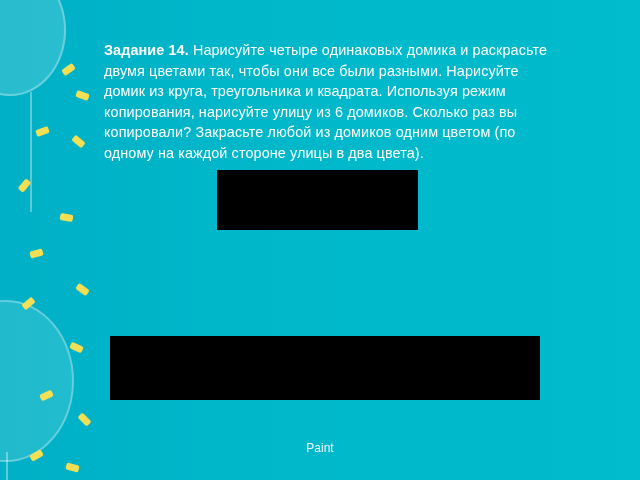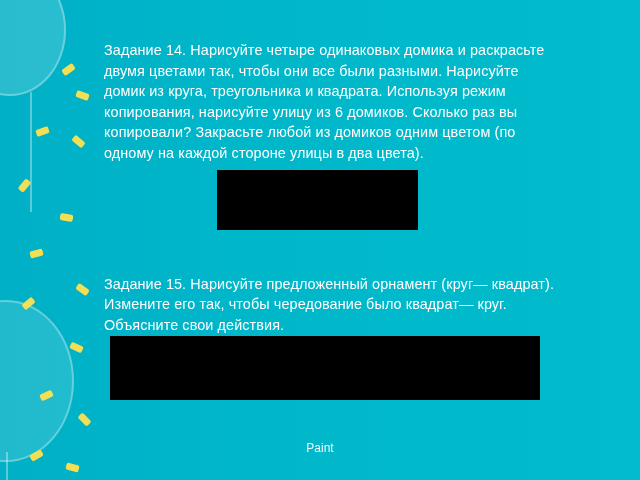--- a/index.html
+++ b/index.html
@@ -74,21 +74,21 @@
     top: 26px;
     width: 456px;
   }
   .task {
     color: #ffffff;
     font-size: 14.4px;
     line-height: 20.5px;
     letter-spacing: 0.1px;
   }
   .task b {
-    font-weight: normal;
+    font-weight: bold;
   }
   .task.second {
     margin-top: 0;
   }
 
   
   .img-block {
     position: absolute;
     background: #000000;
   }
@@ -145,21 +145,20 @@
   <div class="fleck" style="left:22px; top:300px; transform:rotate(-40deg);"></div>
   <div class="fleck" style="left:70px; top:344px; transform:rotate(25deg);"></div>
   <div class="fleck" style="left:40px; top:392px; transform:rotate(-25deg);"></div>
   <div class="fleck" style="left:78px; top:416px; transform:rotate(45deg);"></div>
   <div class="fleck" style="left:30px; top:452px; transform:rotate(-30deg);"></div>
   <div class="fleck" style="left:66px; top:464px; transform:rotate(15deg);"></div>
 
   <div class="content">
     <p class="task first"><b>Задание 14.</b><span> Нарисуйте четыре одинаковых домика и раскрасьте двумя цветами так, чтобы они все были разными. Нарисуйте домик из круга, треугольника и квадрата. Используя режим копирования, нарисуйте улицу из 6 домиков. Сколько раз вы копировали? Закрасьте любой из домиков одним цветом (по одному на каждой стороне улицы в два цвета).</span></p>
     <div class="spacer-1"></div>
-    <p class="task second"><b>Задание 15.</b><span> Нарисуйте предложенный орнамент (круг— квадрат). Измените его так, чтобы чередование было квадрат— круг. Объясните свои действия.</span></p>
   </div>
 
   <div class="img-block img-1"></div>
   <div class="img-block img-2"></div>
   <div class="img-block img-2b"></div>
 
   <div class="footer">Paint</div>
 
 </div>
 

